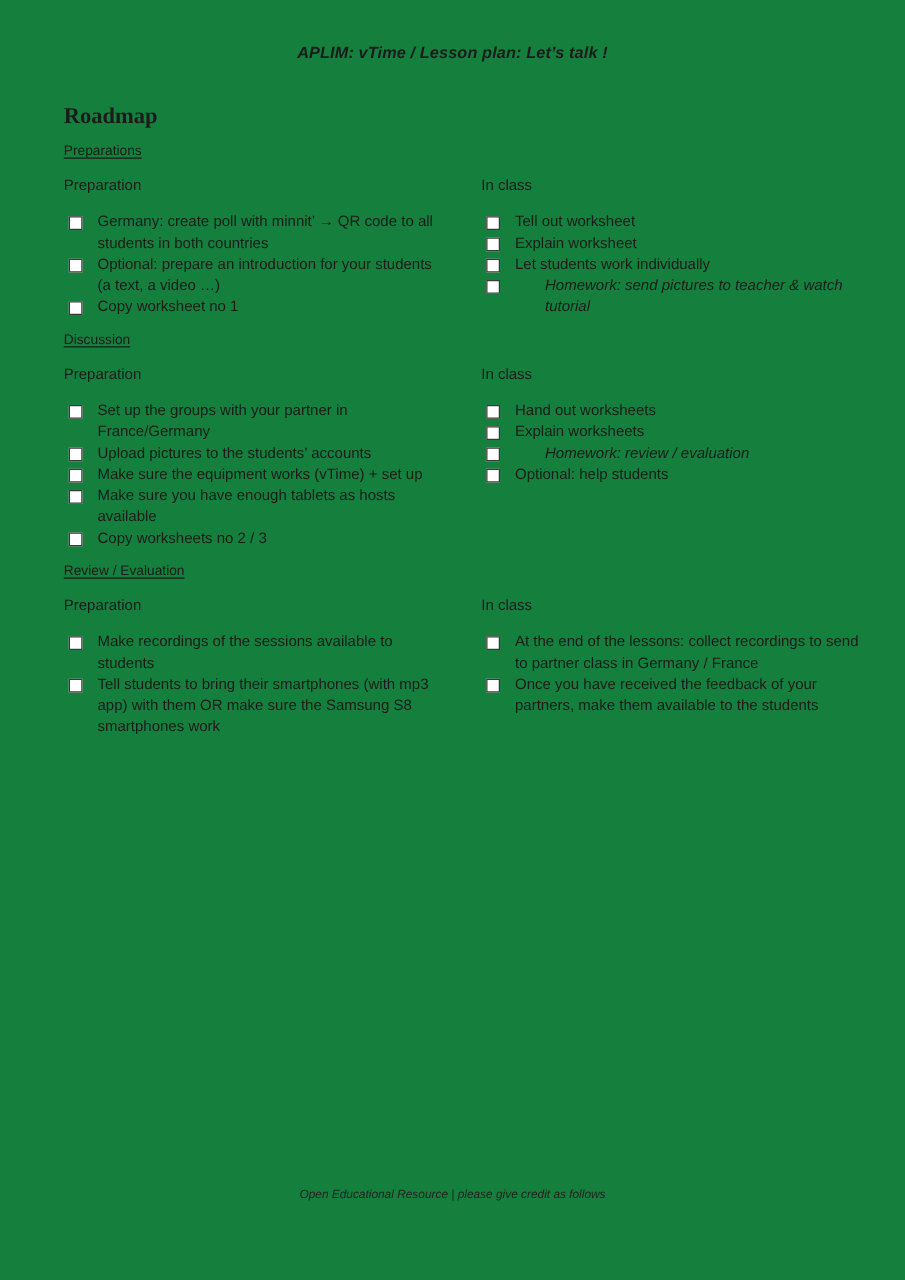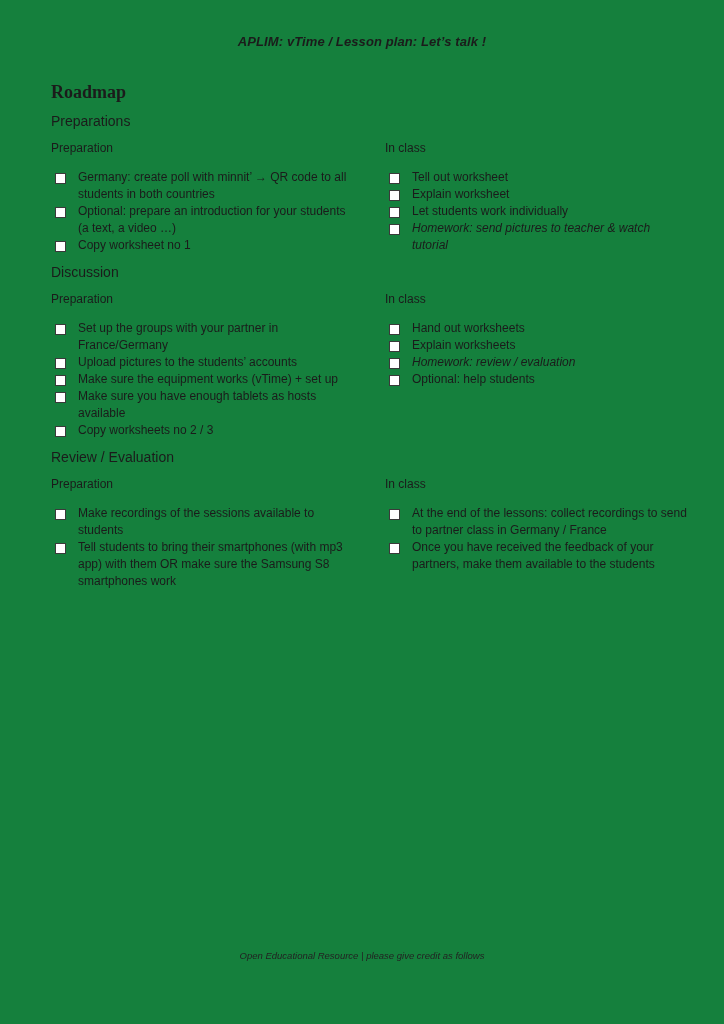--- a/index.html
+++ b/index.html
@@ -41,22 +41,23 @@
     margin: 0 0 12px 0;
     font-family: Liberation Serif, serif;
   }
   .section {
     margin-top: 10px;
   }
   #sections .section:first-child {
     margin-top: 0;
   }
   .section-heading {
-    font-size: 14px;
+    font-size: 11px;
     font-weight: 400;
+    text-decoration: underline;
     text-underline-offset: 2px;
     margin: 0 0 10px 0;
   }
   .cols {
     display: grid;
     grid-template-columns: 305px 303px;
     column-gap: 29px;
     align-items: start;
   }
   .col-header {
@@ -77,20 +78,21 @@
     height: 9px;
     border: 1px solid #3a3a3a;
     margin: 3.5px 12px 0 4px;
     background: #ffffff;
   }
   .item-text {
     flex: 1;
   }
   .item-text.italic {
     font-style: italic;
+    margin-left: 24px;
   }
   .footer {
     position: absolute;
     top: 950px;
     left: 0;
     right: 0;
     text-align: center;
     font-style: italic;
     font-size: 9.5px;
     line-height: 12.5px;

